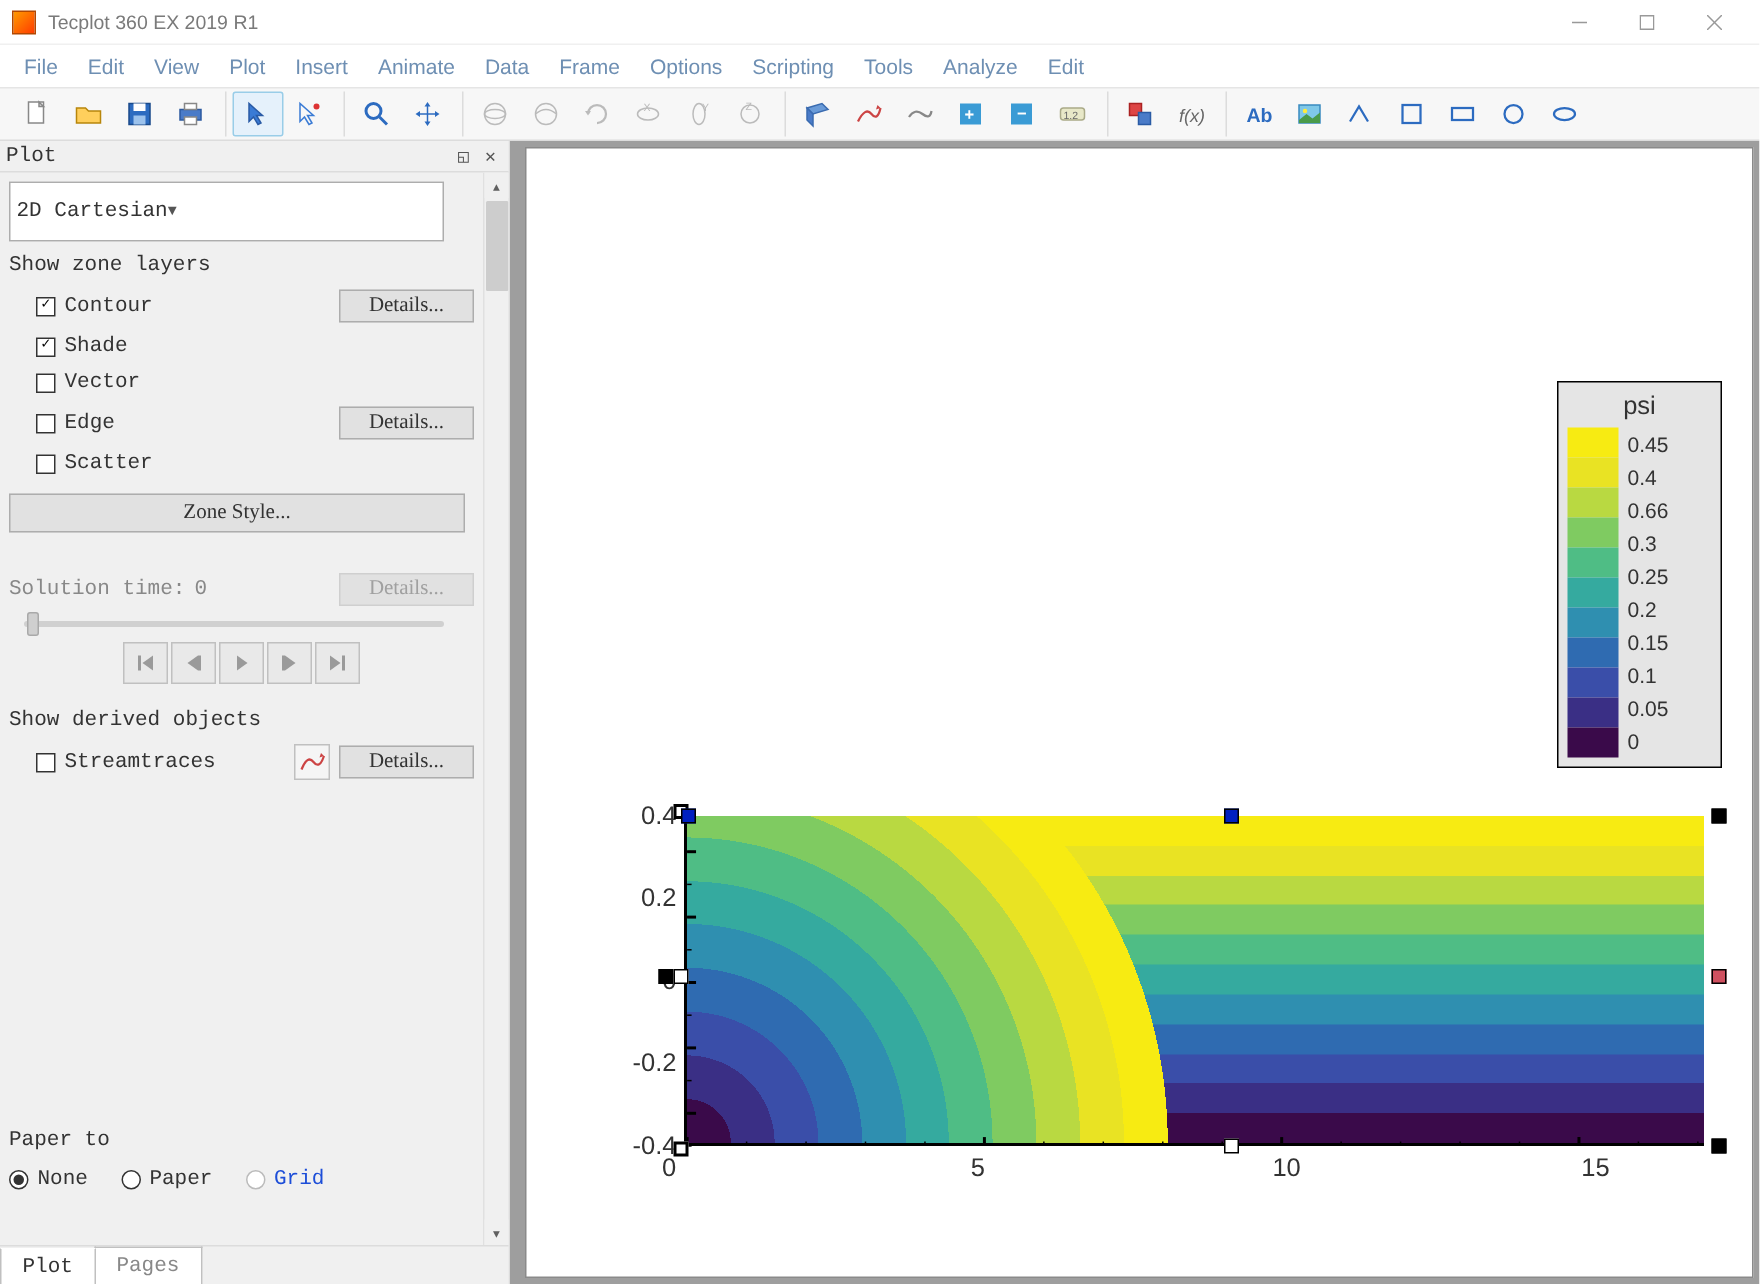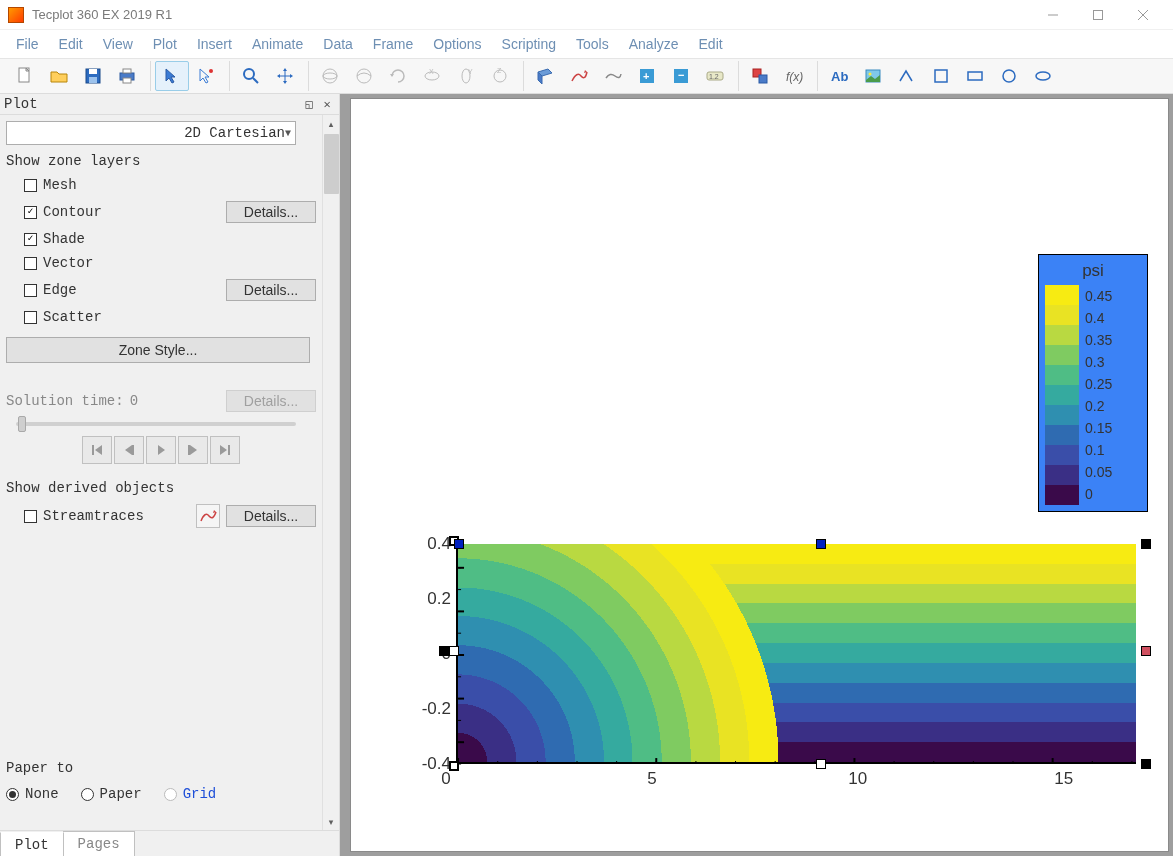--- a/index.html
+++ b/index.html
@@ -130,27 +130,27 @@
   .fake-scroll .arrow {
     width:17px;height:17px;display:flex;align-items:center;justify-content:center;
     background:#f0f0f0;color:#606060;font-size:9px;
   }
   .fake-scroll .thumb {
     width:15px;height:60px;background:#cdcdcd;border-radius:1px;margin-top:2px;
   }
 
   .dropdown {
     width: 290px;
-    height: 24px;
+    height: 40px;
     background: #ffffff;
     border: 1px solid #adadad;
     display: flex;
     align-items: center;
     padding: 0 4px;
-    justify-content: flex-end;
+    justify-content: flex-start;
   }
   .dropdown .caret { font-size: 10px; color: #555; }
 
   .section-label { margin: 8px 0 4px 0; }
 
   .check-row {
     display: flex;
     align-items: center;
     padding: 4px 0 4px 18px;
     gap: 6px;
@@ -162,21 +162,21 @@
     display: inline-flex; align-items: center; justify-content: center;
     font-size: 10px; line-height: 1; color: #000;
   }
   .check-row .label { flex: 1; }
   .btn {
     background: #e1e1e1;
     border: 1px solid #adadad;
     padding: 2px 10px;
     min-width: 90px;
     text-align: center;
-    font-family: Liberation Sans, sans-serif;
+    font-family: Liberation Serif, serif;
     font-size: 14px;
   }
   .btn.disabled { color: #a0a0a0; border-color: #cfcfcf; }
   .btn.wide { display:block; width: 304px; margin: 8px 0; padding: 4px 0; }
 
   .solution-row {
     display:flex;align-items:center;gap:6px;margin-top:27px;
   }
   .slider-track {
     width: 280px; height: 4px; background: #d0d0d0; margin: 10px 0 10px 10px;
@@ -225,21 +225,21 @@
     flex:1;background:#9e9e9e;position:relative;overflow:hidden;
   }
   .paper {
     position:absolute;left:10px;top:4px;right:4px;bottom:4px;
     background:#ffffff;border:1px solid #8a8a8a;
   }
 
   
   .legend {
     position:absolute;right:20px;top:155px;width:110px;
-    border:1px solid #000;background:#3b82f6;padding:6px 6px 6px 6px;
+    border:1px solid #000;background:#e5e5e5;padding:6px 6px 6px 6px;
   }
   .legend-title{font-size:17px;text-align:center;margin-bottom:4px;}
   .legend-body{display:flex;}
   .colorbar{width:34px;display:flex;flex-direction:column;}
   .colorbar div{flex:1;}
   .legend-labels{
     display:flex;flex-direction:column;justify-content:space-between;
     font-size:14px;padding-left:6px;line-height:1;height:220px;
   }
   .legend-labels span{height:22px;display:flex;align-items:center;}
@@ -509,24 +509,20 @@
     <div class="panel-scroll-wrap">
       <div class="panel-body mono">
 
         <div class="dropdown">
           <span>2D Cartesian</span>
           <span class="caret">▼</span>
         </div>
 
         <div class="section-label">Show zone layers</div>
 
-        <div class="check-row">
-          <span class="cb"></span>
-          <span class="label">Mesh</span>
-        </div>
         <div class="check-row">
           <span class="cb">✓</span>
           <span class="label">Contour</span>
           <span class="btn">Details...</span>
         </div>
         <div class="check-row">
           <span class="cb">✓</span>
           <span class="label">Shade</span>
         </div>
         <div class="check-row">
@@ -646,21 +642,21 @@
               <div style="background: rgb(53, 170, 159);"></div>
               <div style="background: rgb(47, 143, 176);"></div>
               <div style="background: rgb(47, 107, 177);"></div>
               <div style="background: rgb(58, 78, 169);"></div>
               <div style="background: rgb(58, 47, 133);"></div>
               <div style="background: rgb(58, 10, 74);"></div>
             </div>
           <div class="legend-labels" id="legend-labels">
               <span>0.45</span>
               <span>0.4</span>
-              <span>0.35</span>
+              <span>0.66</span>
               <span>0.3</span>
               <span>0.25</span>
               <span>0.2</span>
               <span>0.15</span>
               <span>0.1</span>
               <span>0.05</span>
               <span>0</span>
             </div>
         </div>
       </div>

